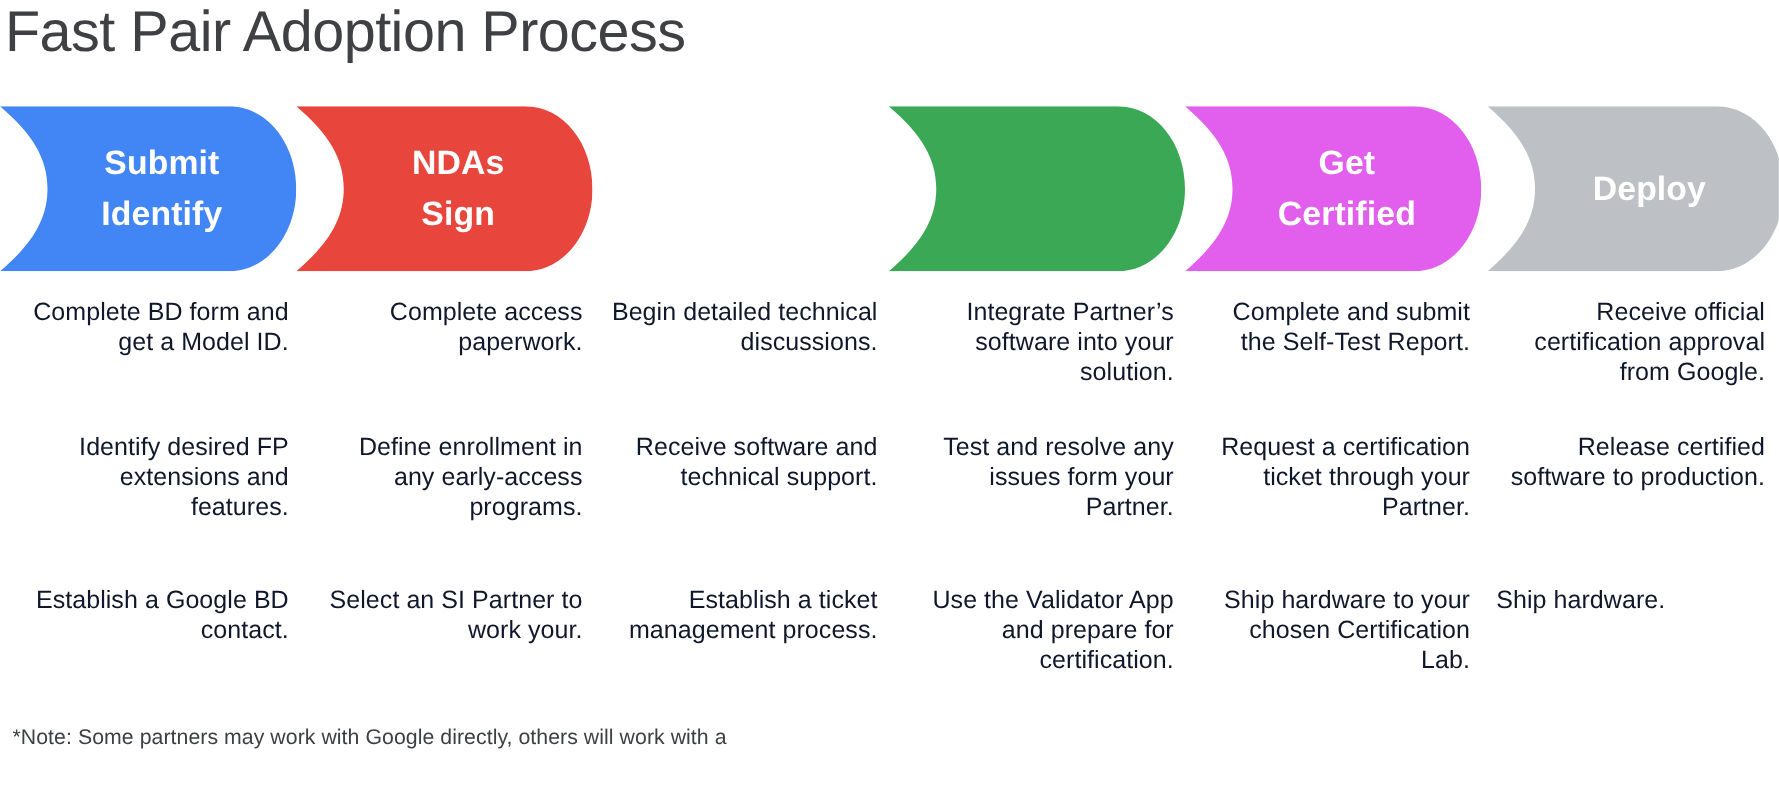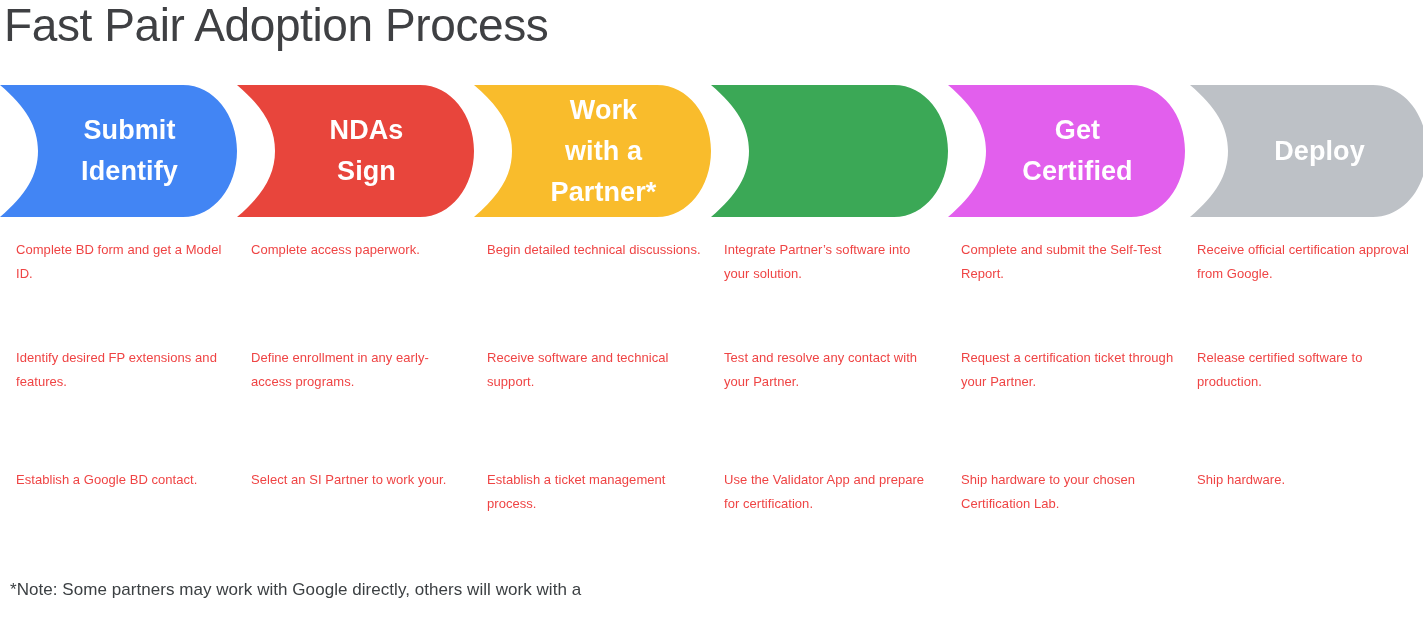--- a/index.html
+++ b/index.html
@@ -83,24 +83,25 @@
     width: 1423px;
     height: 320px;
   }
   .bullet-col {
     position: absolute;
     top: 0;
     width: 215px;
   }
   .bullet-row {
     position: absolute;
-    font-size: 13px;
+    font-size: 20px;
     line-height: 24px;
-    color: #ef4444;
+    color: #0f172a;
     letter-spacing: 0.05px;
+    text-align: right;
   }
   .r0 { top: 0px; }
   .r1 { top: 108px; }
   .r2 { top: 230px; }
 
   
   #footnote {
     position: absolute;
     left: 10px;
     top: 578px;
@@ -134,30 +135,20 @@
     <div class="chevron" style="left:237px;">
       <svg class="chevron-shape" viewBox="0 0 237 132" preserveAspectRatio="none">
         <path d="M0,0 H183 C214,0 237,30 237,66 C237,102 214,132 183,132 H0 C26,110 38,90 38,66 C38,42 26,22 0,0 Z" fill="#E8453C"></path>
       </svg>
       <div class="chevron-label">
         <span>NDAs</span>
         <span>Sign</span>
       </div>
     </div>
 
-    <div class="chevron" style="left:474px;">
-      <svg class="chevron-shape" viewBox="0 0 237 132" preserveAspectRatio="none">
-        <path d="M0,0 H183 C214,0 237,30 237,66 C237,102 214,132 183,132 H0 C26,110 38,90 38,66 C38,42 26,22 0,0 Z" fill="#F9BC2C"></path>
-      </svg>
-      <div class="chevron-label">
-        <span>Work</span>
-        <span>with a</span>
-        <span>Partner*</span>
-      </div>
-    </div>
 
     <div class="chevron" style="left:711px;">
       <svg class="chevron-shape" viewBox="0 0 237 132" preserveAspectRatio="none">
         <path d="M0,0 H183 C214,0 237,30 237,66 C237,102 214,132 183,132 H0 C26,110 38,90 38,66 C38,42 26,22 0,0 Z" fill="#3BA856"></path>
       </svg>
     </div>
 
     <div class="chevron" style="left:948px;">
       <svg class="chevron-shape" viewBox="0 0 237 132" preserveAspectRatio="none">
         <path d="M0,0 H183 C214,0 237,30 237,66 C237,102 214,132 183,132 H0 C26,110 38,90 38,66 C38,42 26,22 0,0 Z" fill="#E25FED"></path>
@@ -194,21 +185,21 @@
     </div>
 
     <div class="bullet-col" style="left:487px;">
       <div class="bullet-row r0">Begin detailed technical discussions.</div>
       <div class="bullet-row r1">Receive software and technical support.</div>
       <div class="bullet-row r2">Establish a ticket management process.</div>
     </div>
 
     <div class="bullet-col" style="left:724px;">
       <div class="bullet-row r0">Integrate Partner’s software into your solution.</div>
-      <div class="bullet-row r1">Test and resolve any contact with your Partner.</div>
+      <div class="bullet-row r1">Test and resolve any issues form your Partner.</div>
       <div class="bullet-row r2">Use the Validator App and prepare for certification.</div>
     </div>
 
     <div class="bullet-col" style="left:961px;">
       <div class="bullet-row r0">Complete and submit the Self-Test Report.</div>
       <div class="bullet-row r1">Request a certification ticket through your Partner.</div>
       <div class="bullet-row r2">Ship hardware to your chosen Certification Lab.</div>
     </div>
 
     <div class="bullet-col" style="left:1197px;">

